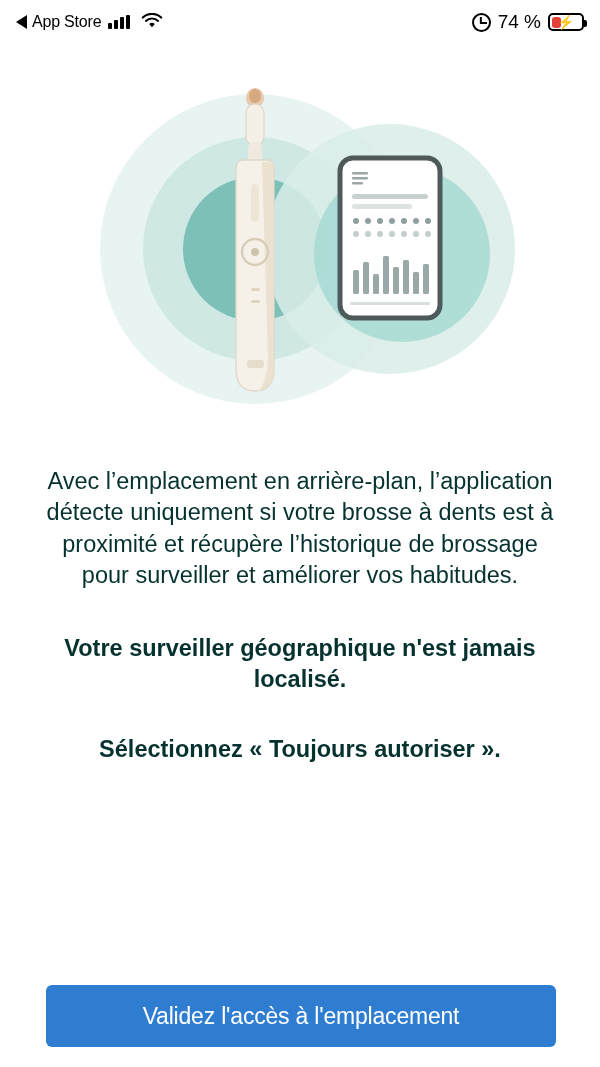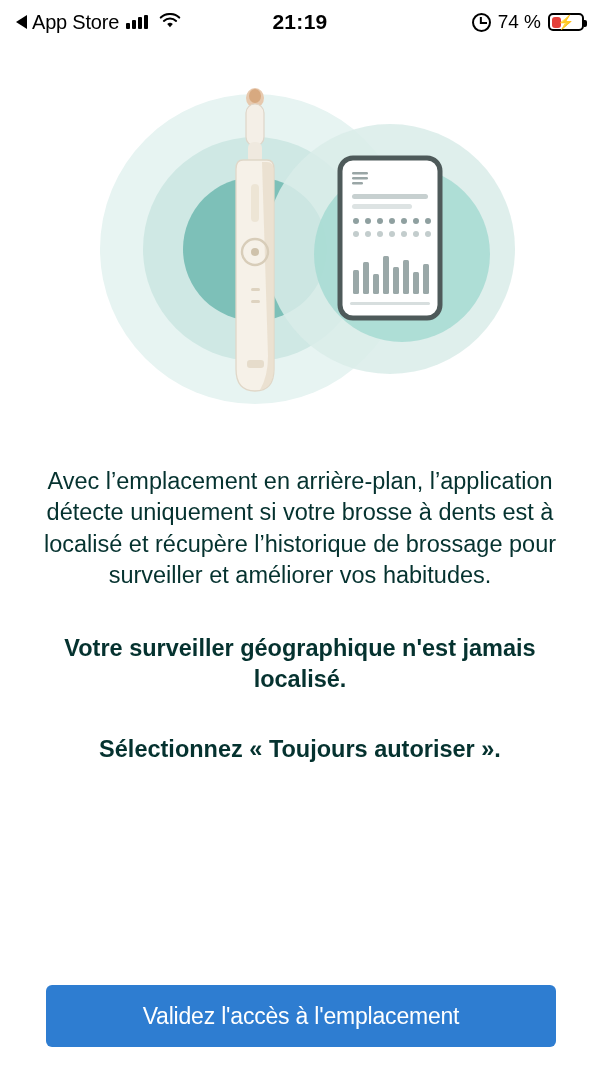--- a/index.html
+++ b/index.html
@@ -32,21 +32,21 @@
     gap: 5px;
     font-weight: 500;
   }
   .back-triangle {
     width: 0; height: 0;
     border-top: 7px solid transparent;
     border-bottom: 7px solid transparent;
     border-right: 11px solid #000;
     display: inline-block;
   }
-  .status-app-name { font-size: 20px; letter-spacing: -0.2px; }
+  .status-app-name { font-size: 16px; letter-spacing: -0.2px; }
 
   .signal-bars {
     display: inline-flex;
     align-items: flex-end;
     gap: 2px;
     height: 14px;
     margin-left: 2px;
   }
   .signal-bars i {
     display: block;
@@ -219,21 +219,20 @@
     </span>
     <span class="wifi-icon">
       <svg width="22" height="16" viewBox="0 0 22 16">
         <path d="M11 14.2 L8.2 11.1 a4.1 4.1 0 0 1 5.6 0 Z" fill="#000"></path>
         <path d="M4.9 7.9 a9 9 0 0 1 12.2 0" stroke="#000" stroke-width="2.1" fill="none" stroke-linecap="round"></path>
         <path d="M1.8 4.6 a13.6 13.6 0 0 1 18.4 0" stroke="#000" stroke-width="2.1" fill="none" stroke-linecap="round"></path>
       </svg>
     </span>
   </div>
 
-  <div class="status-center">21:19</div>
 
   <div class="status-right">
     <span class="lock-rot"></span>
     <span>74 %</span>
     <span class="battery">
       <span class="battery-fill"></span>
       <span class="bolt">⚡</span>
     </span>
   </div>
 </div>
@@ -312,21 +311,21 @@
           <rect x="353" y="193" width="6" height="27" rx="1.5"></rect>
           <rect x="363" y="186" width="6" height="34" rx="1.5"></rect>
           <rect x="373" y="198" width="6" height="22" rx="1.5"></rect>
           <rect x="383" y="190" width="6" height="30" rx="1.5"></rect>
         </g>
         <rect x="310" y="228" width="80" height="3" rx="1.5" fill="#d7dede"></rect>
       </g>
     </svg>
   </div>
 
-  <p class="body-text">Avec l’emplacement en arrière-plan, l’application détecte uniquement si votre brosse à dents est à localisé et récupère l’historique de brossage pour surveiller et améliorer vos habitudes.</p>
+  <p class="body-text">Avec l’emplacement en arrière-plan, l’application détecte uniquement si votre brosse à dents est à proximité et récupère l’historique de brossage pour surveiller et améliorer vos habitudes.</p>
 
   <p class="emph">Votre surveiller géographique n'est jamais localisé.</p>
 
   <p class="instruction">Sélectionnez « Toujours autoriser ».</p>
 </div>
 
 <div class="cta-wrap">
   <button class="cta-button">Validez l'accès à l'emplacement</button>
 </div>
 

